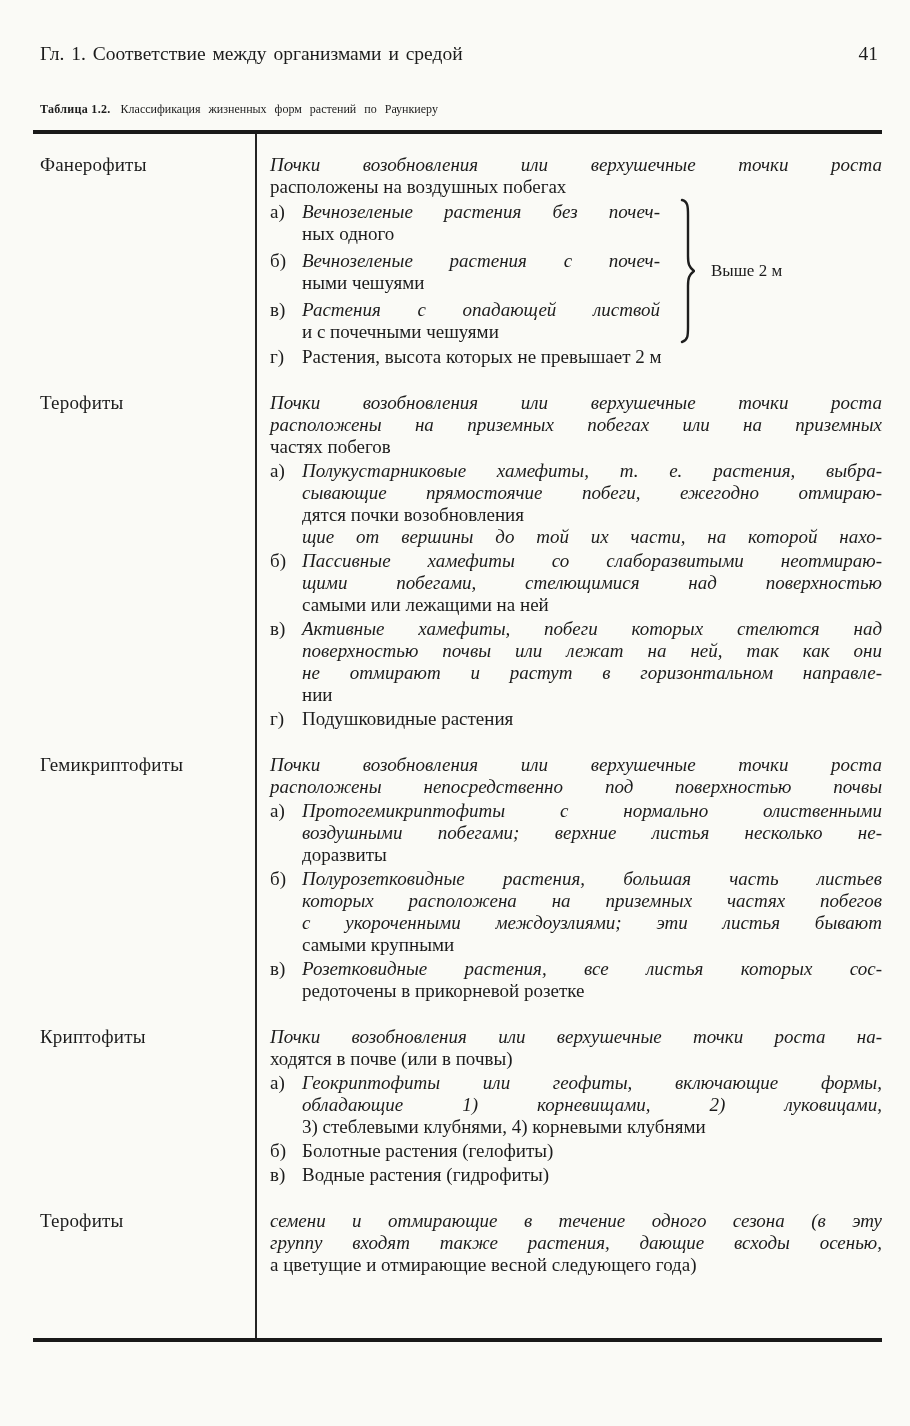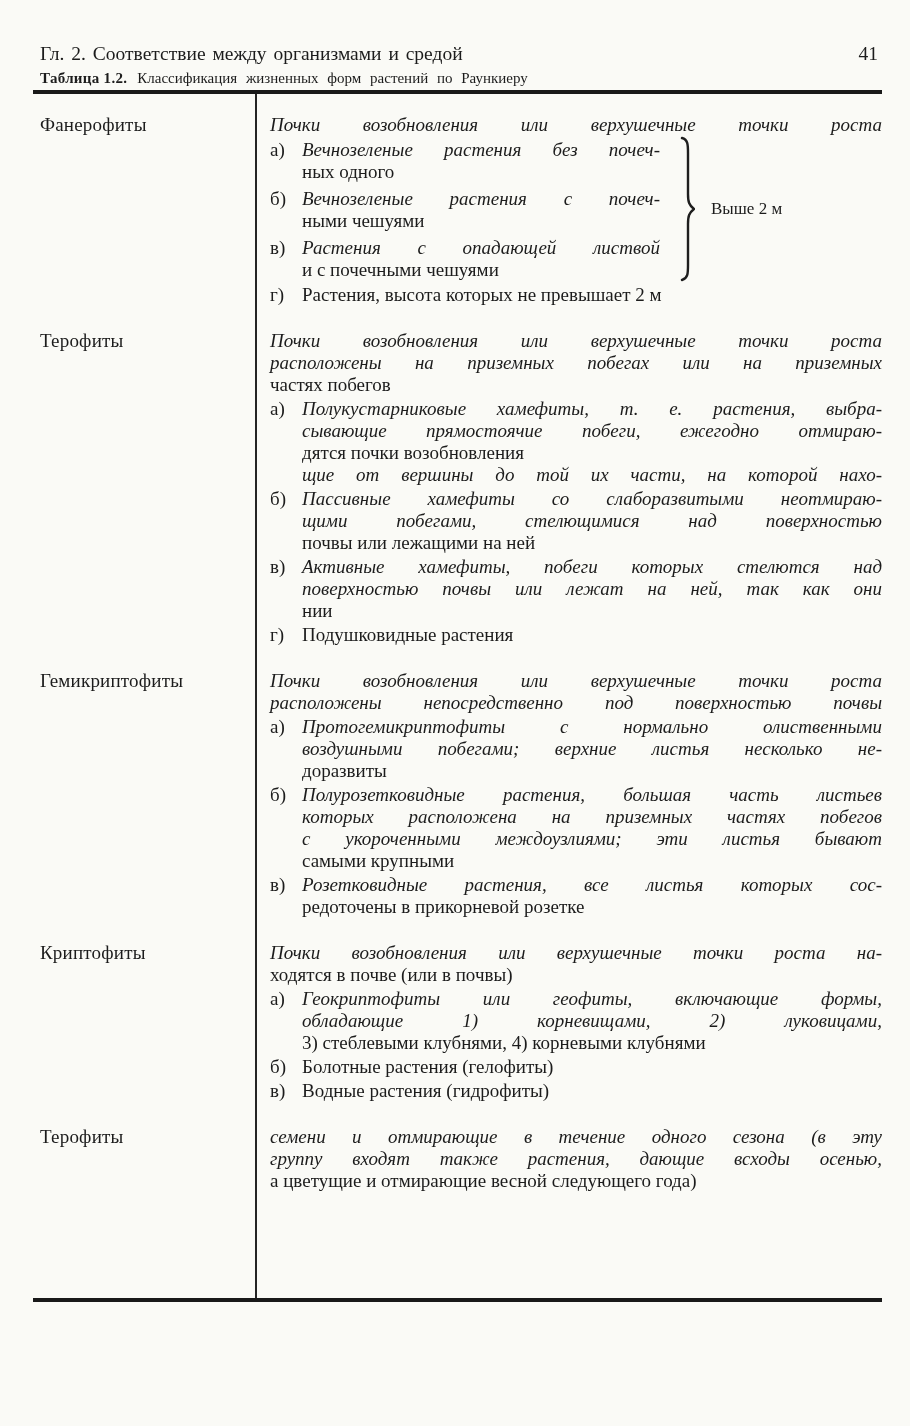--- a/index.html
+++ b/index.html
@@ -18,29 +18,31 @@
   }
   
   .rhead {
     display:flex; justify-content:space-between; align-items:baseline;
     padding:0 4px 0 7px;
     font-size:19.5px; line-height:24px;
     word-spacing:2px;
   }
   
   .caption {
+    margin-top:31px;
     padding-left:7px;
-    font-size:15px; line-height:24px;
+    font-size:12px; line-height:24px;
   }
   .caption .cap-label { font-weight:700; margin-right:10px; letter-spacing:.3px; }
   .caption .cap-text  { word-spacing:5px; }
   
   .lftable {
     position:relative;
     box-sizing:border-box;
+    margin-top:9px;
     height:1212px;
     border-top:4px solid #191919;
     border-bottom:4px solid #191919;
   }
   .vdivider {
     position:absolute; left:222px; top:0; bottom:0;
     width:2px; background:#242424;
   }
   .trow { display:flex; }
   .trow.r1 { padding-top:20px; }
@@ -67,35 +69,36 @@
   .bitems .item + .item { margin-top:5px; }
   .brace { flex:none; margin-left:20px; align-self:center; }
   .blabel { margin-left:16px; font-size:17px; white-space:nowrap; }
 </style>
 </head>
 <body>
 
 <div class="page">
 
   <div class="rhead">
-    <span>Гл. 2. Соответствие между организмами и средой</span>
+    <span>Гл. 1. Соответствие между организмами и средой</span>
     <span>41</span>
   </div>
 
   <div class="caption">
     <span class="cap-label">Таблица 1.2.</span><span class="cap-text">Классификация жизненных форм растений по Раункиеру</span>
   </div>
 
   <div class="lftable">
     <div class="vdivider"></div>
 
     <div class="trow r1">
       <div class="term">Фанерофиты</div>
       <div class="desc">
         <div class="ln j">Почки возобновления или верхушечные точки роста</div>
+        <div class="ln">расположены на воздушных побегах</div>
         <div class="bgroup">
           <div class="bitems">
             <div class="item">
               <span class="mk">а)</span>
               <div class="itx">
                 <div class="ln j">Вечнозеленые растения без почеч-</div>
                 <div class="ln">ных одного</div>
               </div>
             </div>
             <div class="item">
@@ -140,28 +143,29 @@
             <div class="ln j">сывающие прямостоячие побеги, ежегодно отмираю-</div>
             <div class="ln">дятся почки возобновления</div>
             <div class="ln j">щие от вершины до той их части, на которой нахо-</div>
           </div>
         </div>
         <div class="item">
           <span class="mk">б)</span>
           <div class="itx">
             <div class="ln j">Пассивные хамефиты со слаборазвитыми неотмираю-</div>
             <div class="ln j">щими побегами, стелющимися над поверхностью</div>
-            <div class="ln">почвы или лежащими на ней</div>
+            <div class="ln">самыми или лежащими на ней</div>
           </div>
         </div>
         <div class="item">
           <span class="mk">в)</span>
           <div class="itx">
             <div class="ln j">Активные хамефиты, побеги которых стелются над</div>
             <div class="ln j">поверхностью почвы или лежат на ней, так как они</div>
+            <div class="ln j">не отмирают и растут в горизонтальном направле-</div>
             <div class="ln">нии</div>
           </div>
         </div>
         <div class="item">
           <span class="mk">г)</span>
           <div class="itx">
             <div class="ln">Подушковидные растения</div>
           </div>
         </div>
       </div>

